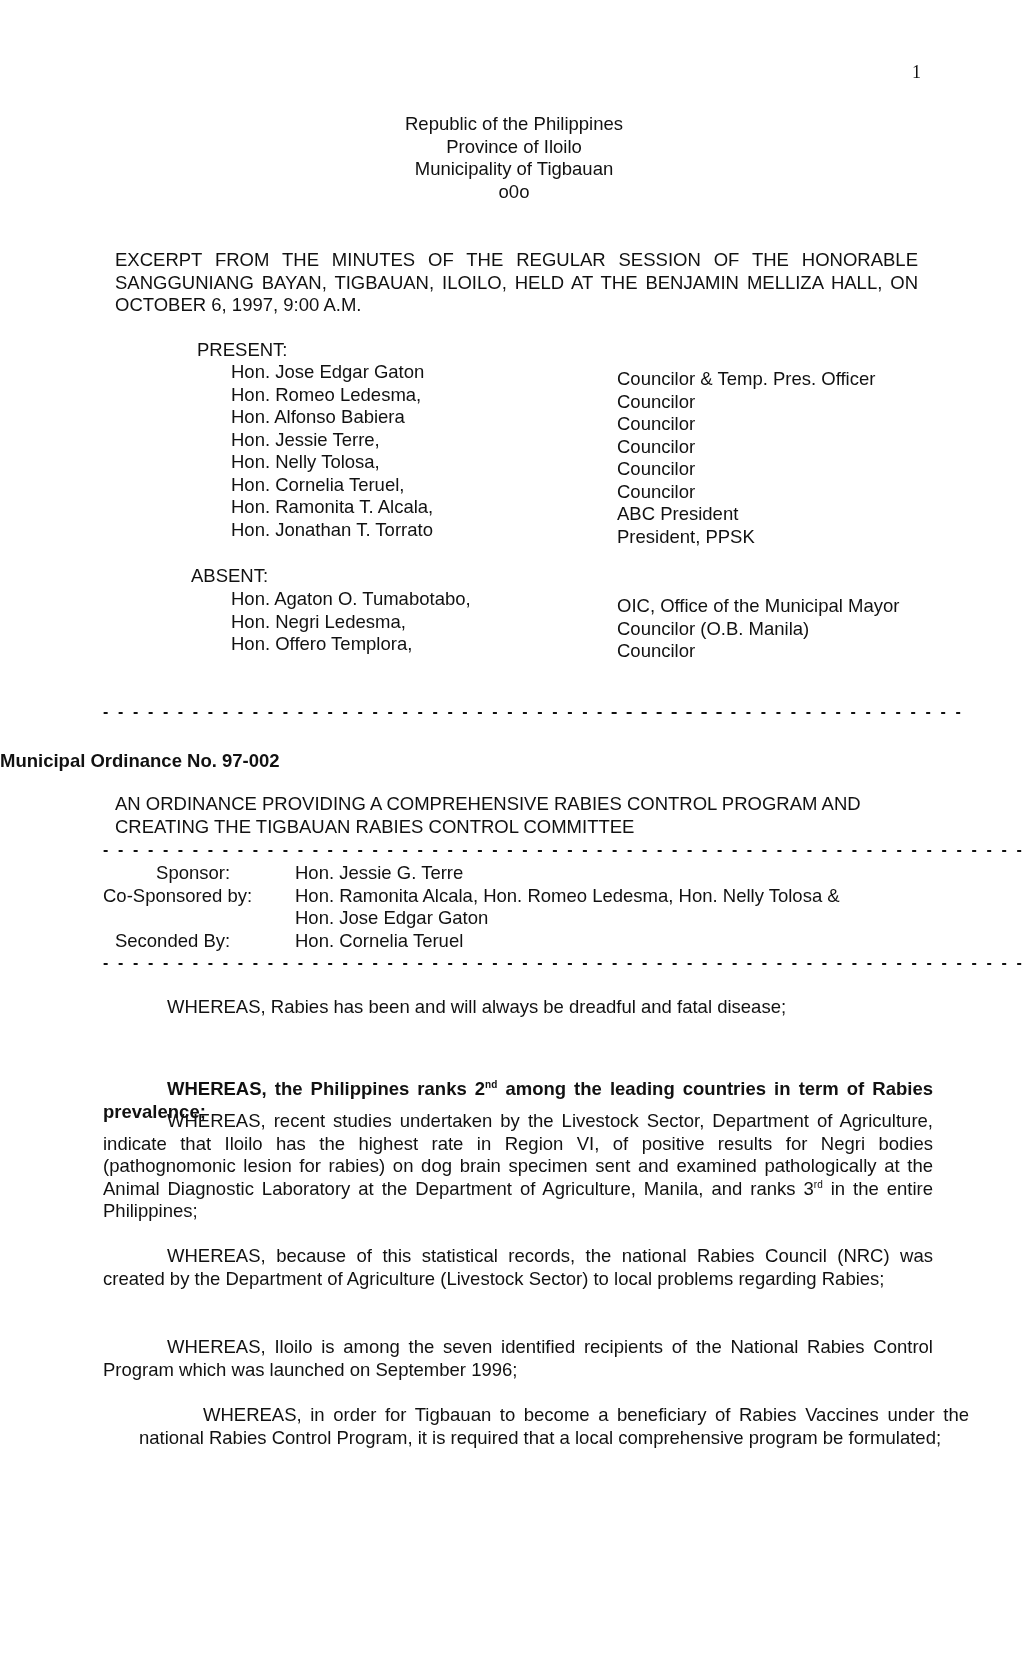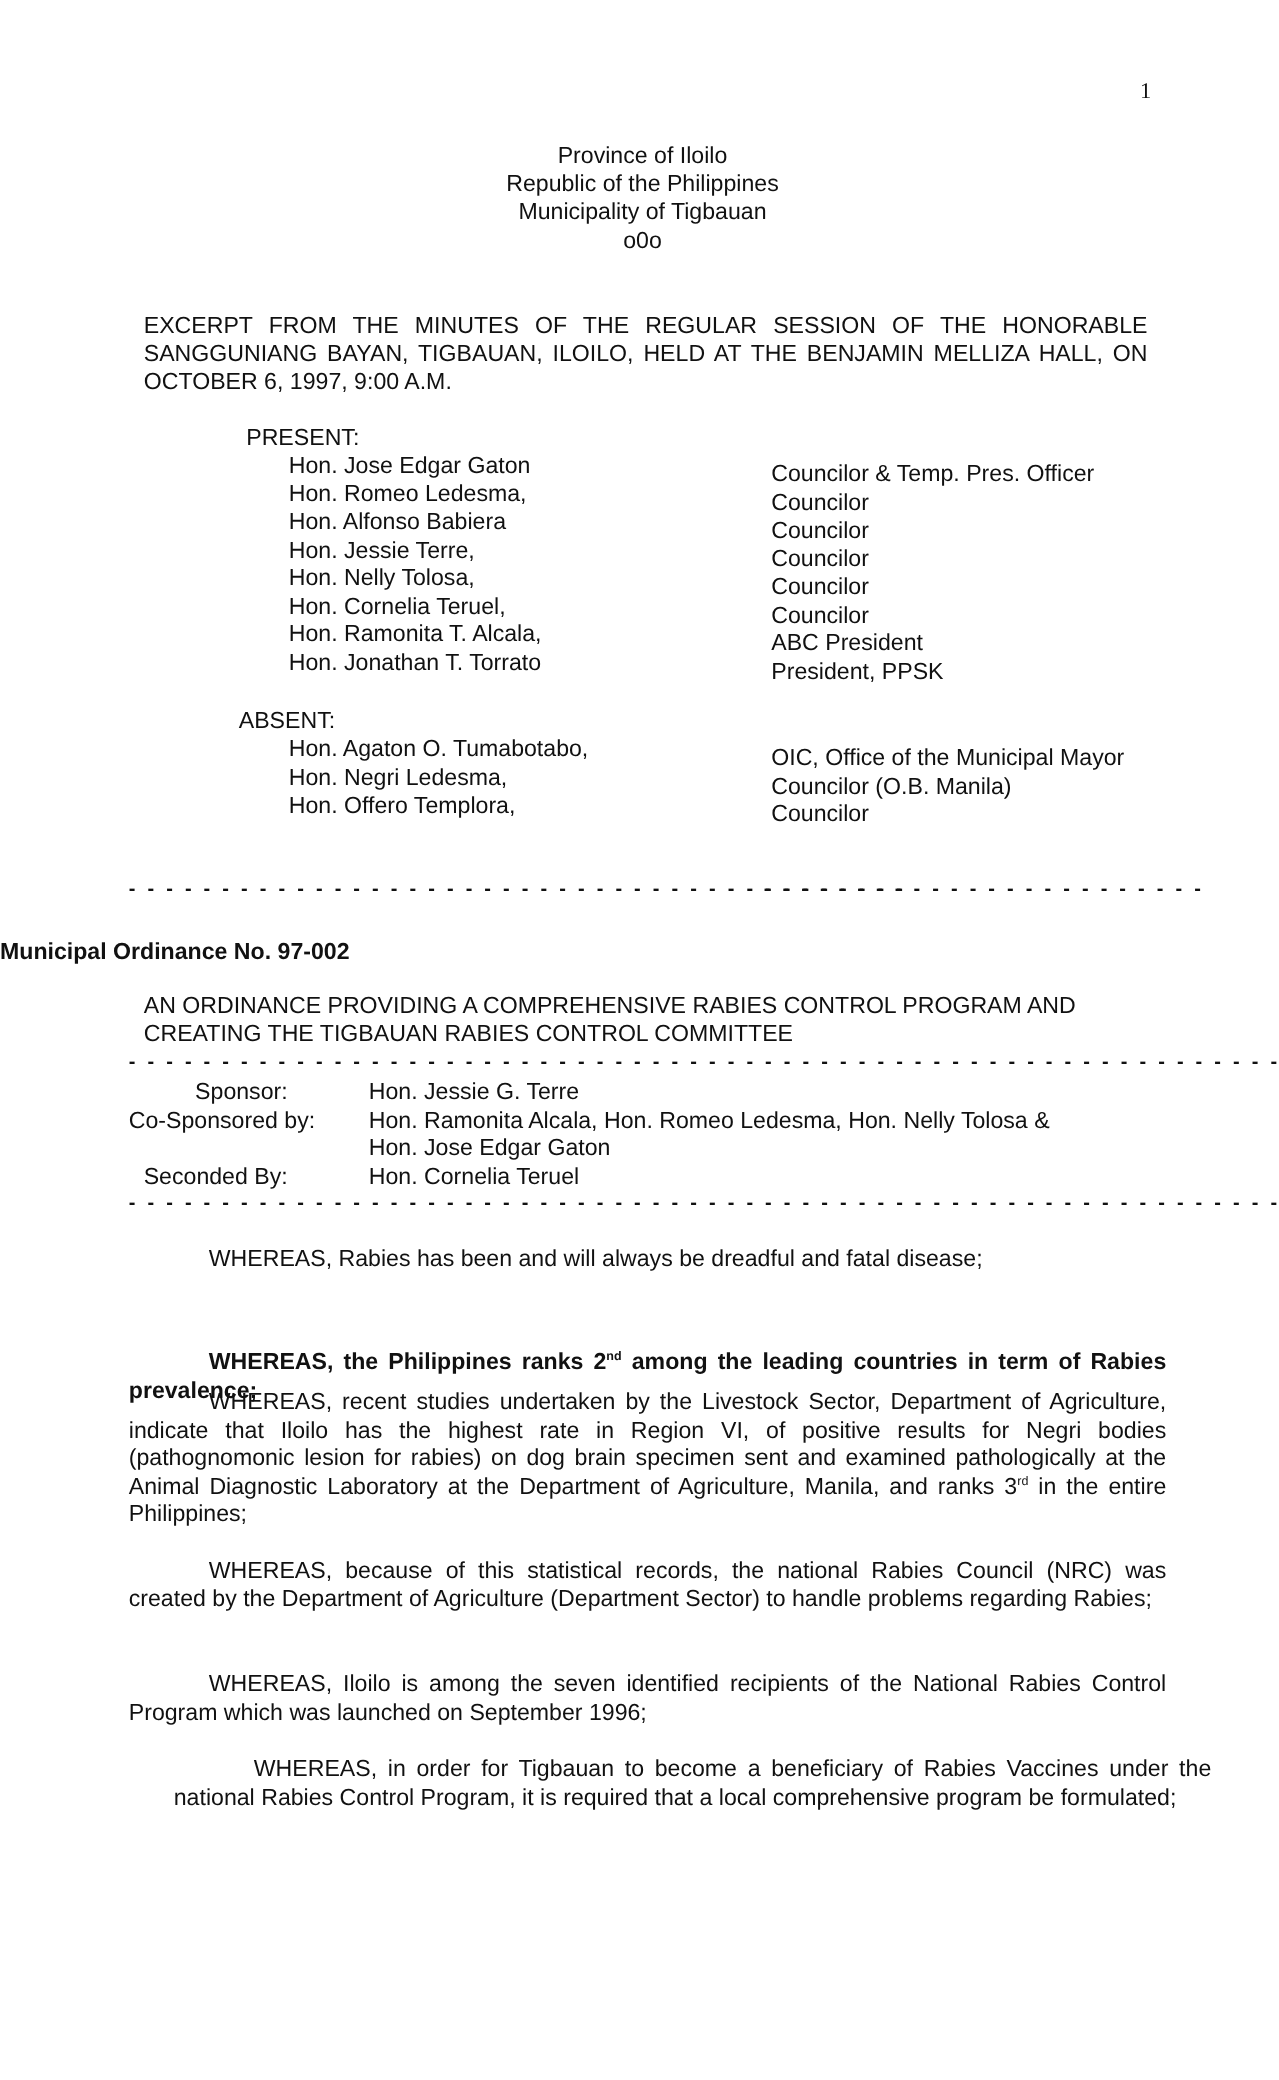--- a/index.html
+++ b/index.html
@@ -25,22 +25,22 @@
   .para .indent { display: inline-block; width: 64px; }
   sup { font-size: 10px; line-height: 0; vertical-align: 7px; }
   .last-line { text-align-last: left; }
 </style>
 </head>
 <body>
 
 <div class="abs pagenum">1</div>
 
 <div class="abs header">
+  <div>Republic of the Philippines</div>
   <div>Province of Iloilo</div>
-  <div>Republic of the Philippines</div>
   <div>Municipality of Tigbauan</div>
   <div>o0o</div>
 </div>
 
 <div class="abs excerpt">EXCERPT FROM THE MINUTES OF THE REGULAR SESSION OF THE HONORABLE SANGGUNIANG BAYAN, TIGBAUAN, ILOILO, HELD AT THE BENJAMIN MELLIZA HALL, ON OCTOBER 6, 1997, 9:00 A.M.</div>
 
 <div class="abs section-label" style="left:173px; top:339px;">PRESENT:</div>
 <div class="abs names" style="left:231px; top:361px;">
   <div>Hon. Jose Edgar Gaton</div>
   <div>Hon. Romeo Ledesma,</div>
@@ -121,21 +121,21 @@
 
 <div class="abs para last-line" style="top:1078px;font-weight:bold;">
   <span class="indent"></span><span>WHEREAS, the Philippines ranks 2</span><sup>nd</sup><span> among the leading countries in term of Rabies prevalence;</span>
 </div>
 
 <div class="abs para last-line" style="top:1110px;">
   <span class="indent"></span><span>WHEREAS, recent studies undertaken by the Livestock Sector, Department of Agriculture, indicate that Iloilo has the highest rate in Region VI, of positive results for Negri bodies (pathognomonic lesion for rabies) on dog brain specimen sent and examined pathologically at the Animal Diagnostic Laboratory at the Department of Agriculture, Manila, and ranks 3</span><sup>rd</sup><span> in the entire Philippines;</span>
 </div>
 
 <div class="abs para last-line" style="top:1245px;">
-  <span class="indent"></span><span>WHEREAS, because of this statistical records, the national Rabies Council (NRC) was created by the Department of Agriculture (Department Sector) to handle problems regarding Rabies;</span>
+  <span class="indent"></span><span>WHEREAS, because of this statistical records, the national Rabies Council (NRC) was created by the Department of Agriculture (Livestock Sector) to local problems regarding Rabies;</span>
 </div>
 
 <div class="abs para last-line" style="top:1336px;">
   <span class="indent"></span><span>WHEREAS, Iloilo is among the seven identified recipients of the National Rabies Control Program which was launched on September 1996;</span>
 </div>
 
 <div class="abs para last-line" style="top:1404px;margin-left:36px;">
   <span class="indent"></span><span>WHEREAS, in order for Tigbauan to become a beneficiary of Rabies Vaccines under the national Rabies Control Program, it is required that a local comprehensive program be formulated;</span>
 </div>
 

